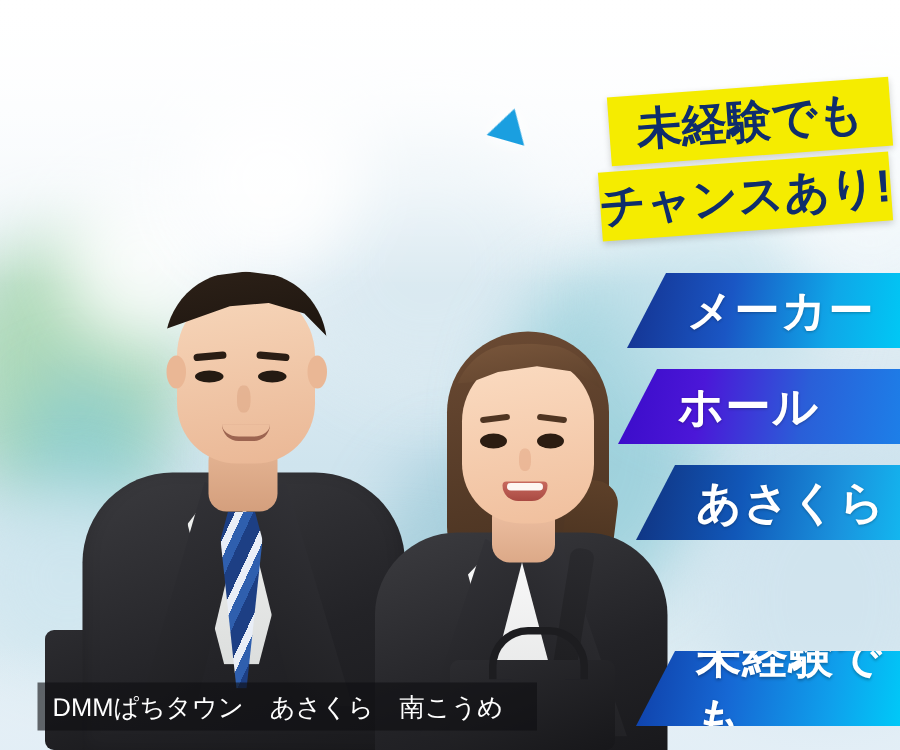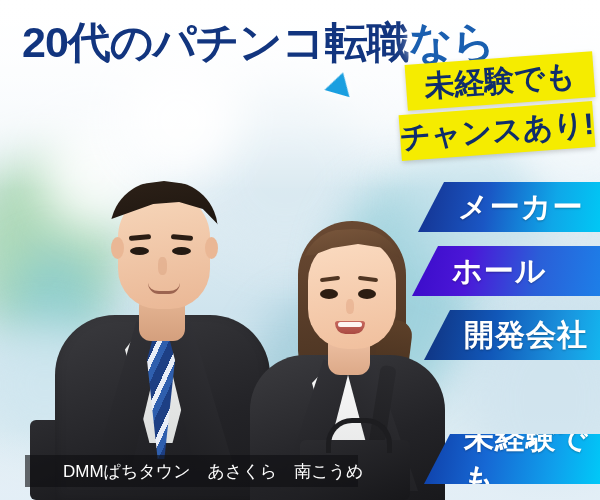--- a/index.html
+++ b/index.html
@@ -236,21 +236,21 @@
   .cat3{left:432px;top:372px;width:168px;background:linear-gradient(100deg,#6a0fd6 0%,#7b17e6 26%,#3a4fd8 62%,#1f6fe0 100%);}
   .cat4{left:424px;top:434px;width:176px;background:linear-gradient(100deg,#0f3fa8 0%,#1668d4 36%,#0fa0ec 74%,#00c9f8 100%);}
 
   
   .credit{
     position:absolute;left:25px;top:455px;width:333px;height:32px;
     background:rgba(15,15,18,.62);
     display:flex;align-items:center;
   }
   .credit span{
-    color:#fff;font-size:17px;margin-left:38px;white-space:nowrap;
+    color:#fff;font-size:17px;margin-left:10px;white-space:nowrap;
     font-family:"Liberation Sans","DejaVu Sans",sans-serif;
   }
 </style>
 </head>
 <body>
 
 <div class="banner">
 
   <div class="bg">
     <div class="sky"></div>
@@ -310,39 +310,38 @@
     <div class="eye eyeR"></div>
     <div class="nose"></div>
     <div class="mouth"></div>
     <div class="teeth"></div>
   </div>
 
   <div class="bag bagB">
     <div class="handle"></div>
   </div>
 
-  <div class="headline"><span>20代のパチンコ転職</span><span class="soft">なら</span></div>
 
   <div class="up-arrow"></div>
 
   <div class="ribbon ribbon1">
       <span>未経験でも</span>
     </div>
   <div class="ribbon ribbon2">
       <span>チャンスあり!</span>
     </div>
 
   <div class="cat cat0">
       <span>メーカー</span>
     </div>
   <div class="cat cat1">
       <span>ホール</span>
     </div>
   <div class="cat cat2">
-      <span>開発会社</span>
+      <span>あさくら</span>
     </div>
   <div class="cat cat4">
       <span>未経験でも</span>
     </div>
 
   <div class="credit">
       <span>DMMぱちタウン　あさくら　南こうめ</span>
     </div>
 
 </div>

